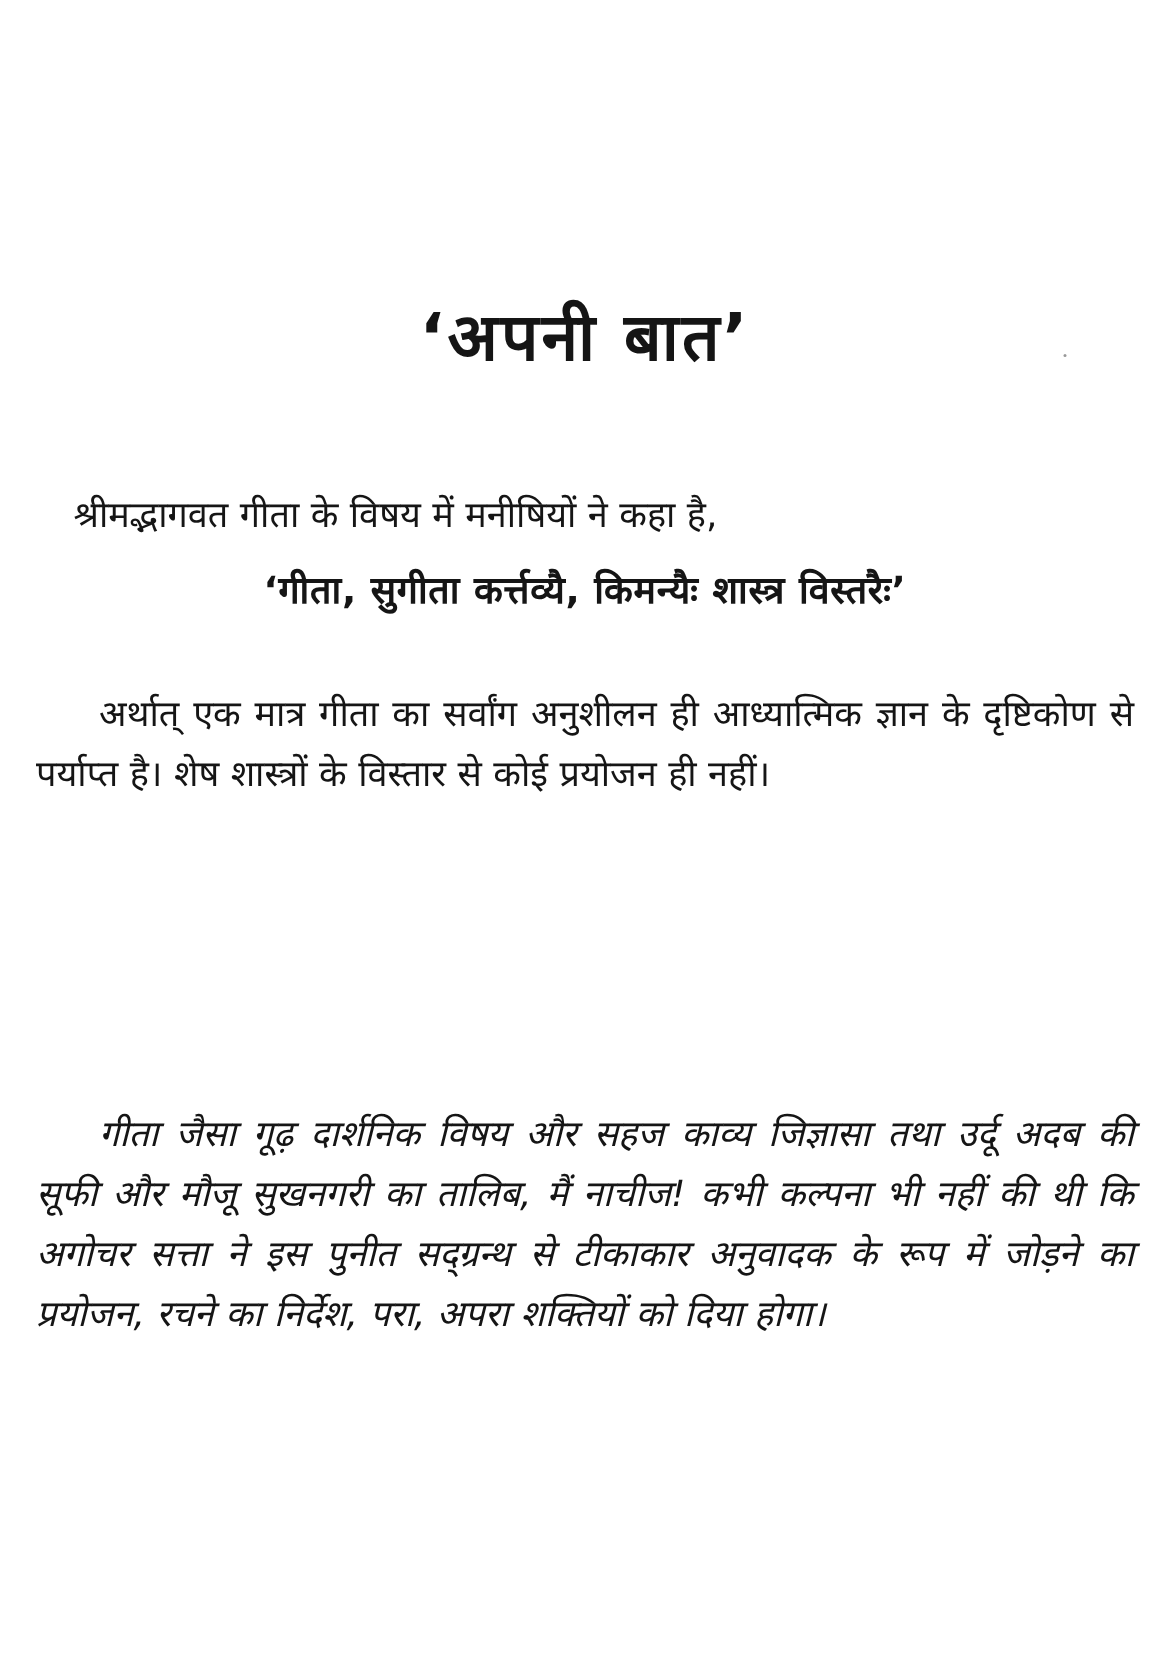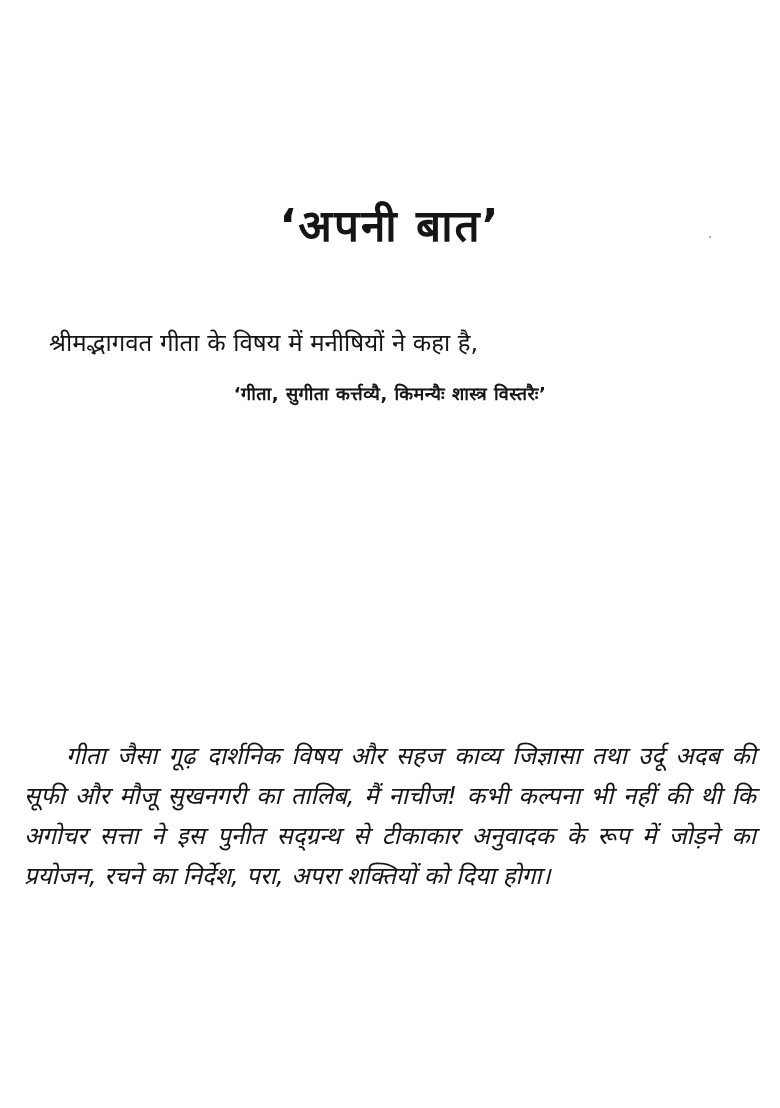--- a/index.html
+++ b/index.html
@@ -49,21 +49,21 @@
     .para .indent {
       display: inline-block;
       width: 42px;
     }
     .quote {
       position: absolute;
       top: 374px;
       left: 0;
       width: 780px;
       text-align: center;
-      font-size: 18px;
+      font-size: 25px;
       font-weight: bold;
       line-height: 40px;
       letter-spacing: 0.5px;
     }
     .speck {
       position: absolute;
       left: 709px;
       top: 236px;
       width: 2px;
       height: 2px;
@@ -74,20 +74,23 @@
 </head>
 <body>
 
 <div class="page">
   <div class="title">‘अपनी बात’</div>
 
   <div class="line" style="left:49px; top:296px;margin-top:29px;">श्रीमद्भागवत गीता के विषय में मनीषियों ने कहा है,</div>
 
   <div class="quote">‘गीता, सुगीता कर्त्तव्यै, किमन्यैः शास्त्र विस्तरैः’</div>
 
+  <div class="para" style="top:456px;">
+    <span class="indent"></span><span>अर्थात् एक मात्र गीता का सर्वांग अनुशीलन ही आध्यात्मिक ज्ञान के दृष्टिकोण से पर्याप्त है। शेष शास्त्रों के विस्तार से कोई प्रयोजन ही नहीं।</span>
+  </div>
 
 
   <div class="para" style="top:736px;font-style:italic;">
     <span class="indent"></span><span>गीता जैसा गूढ़ दार्शनिक विषय और सहज काव्य जिज्ञासा तथा उर्दू अदब की सूफी और मौजू सुखनगरी का तालिब, मैं नाचीज! कभी कल्पना भी नहीं की थी कि अगोचर सत्ता ने इस पुनीत सद्ग्रन्थ से टीकाकार अनुवादक के रूप में जोड़ने का प्रयोजन, रचने का निर्देश, परा, अपरा शक्तियों को दिया होगा।</span>
   </div>
 
   <div class="speck"></div>
 </div>
 
 </body></html>

